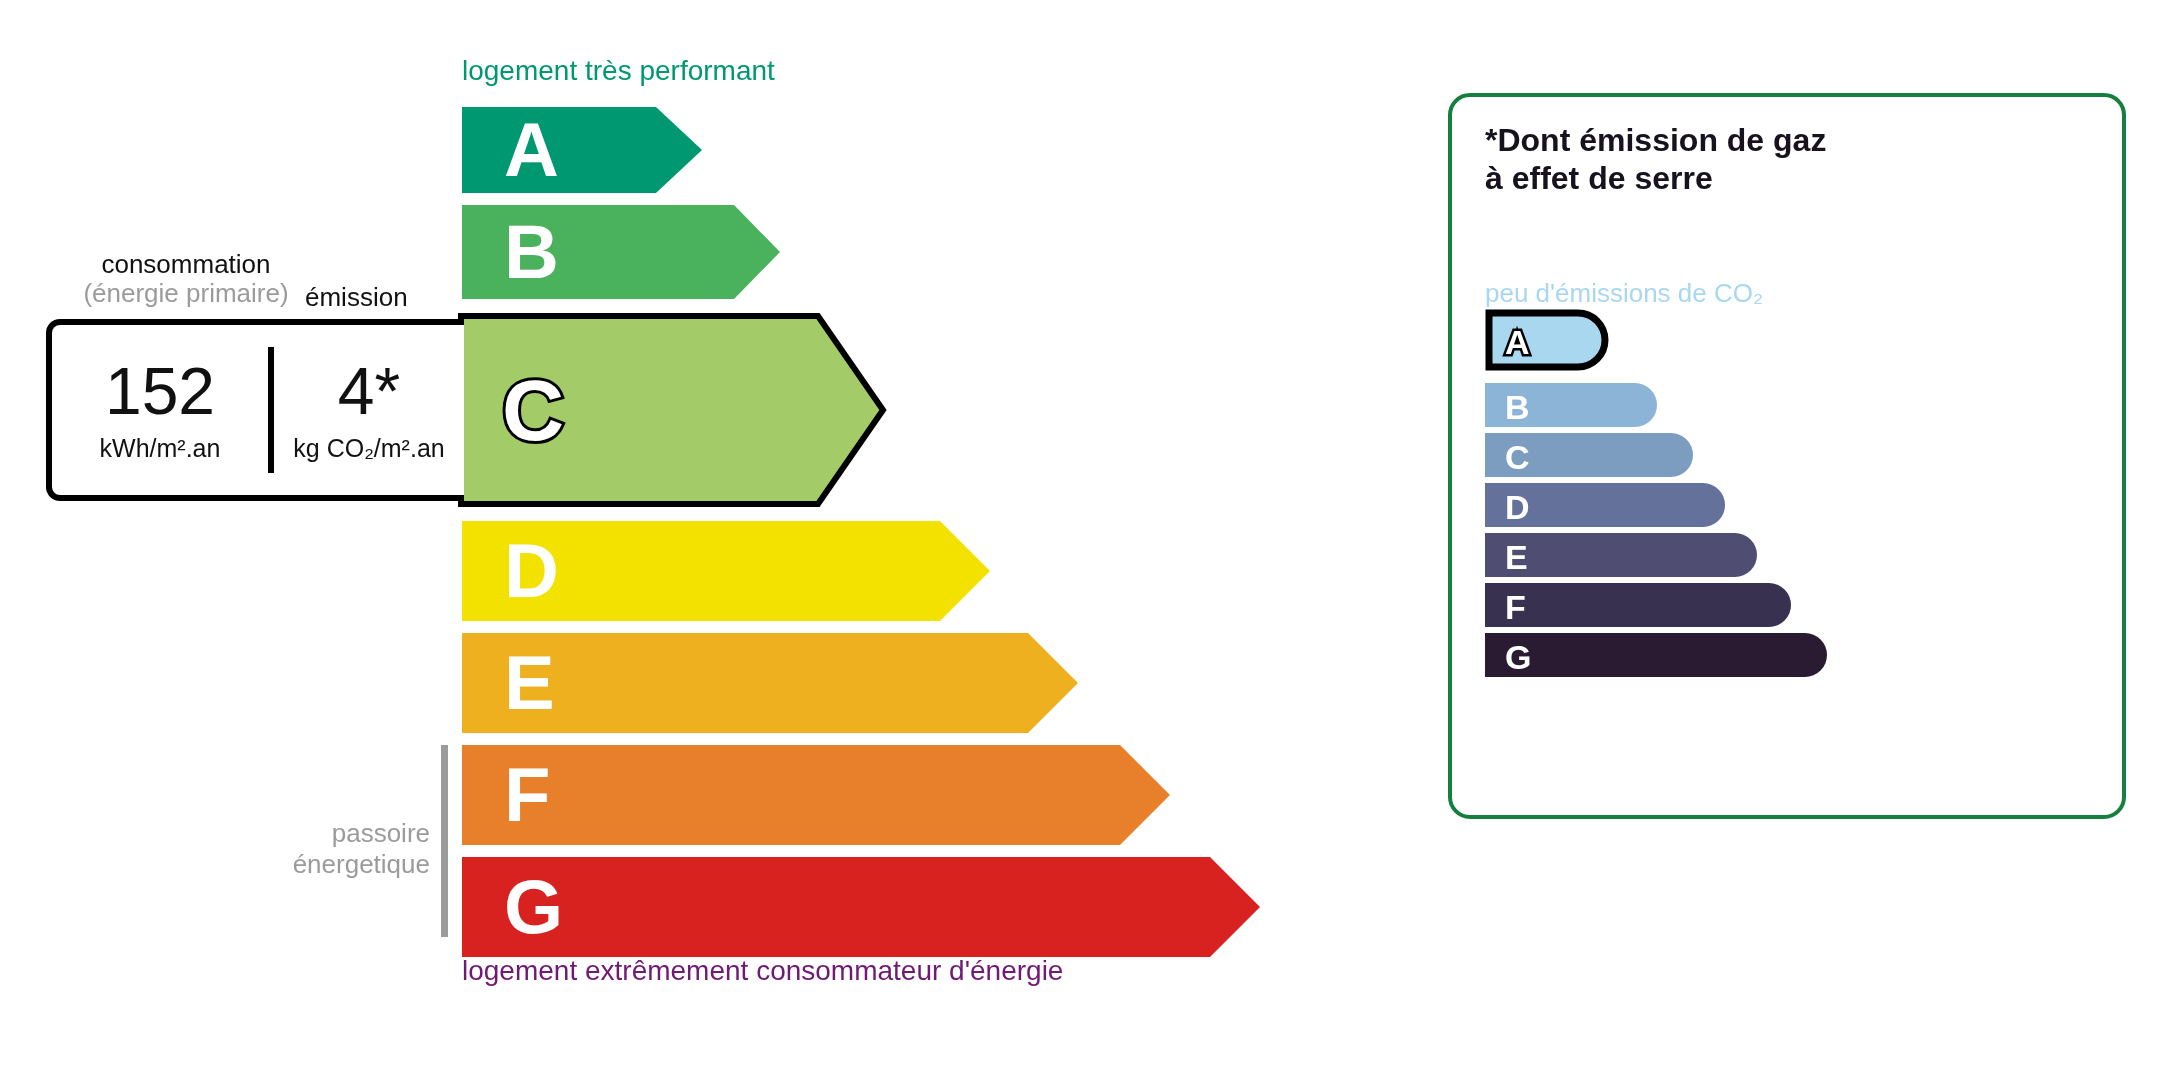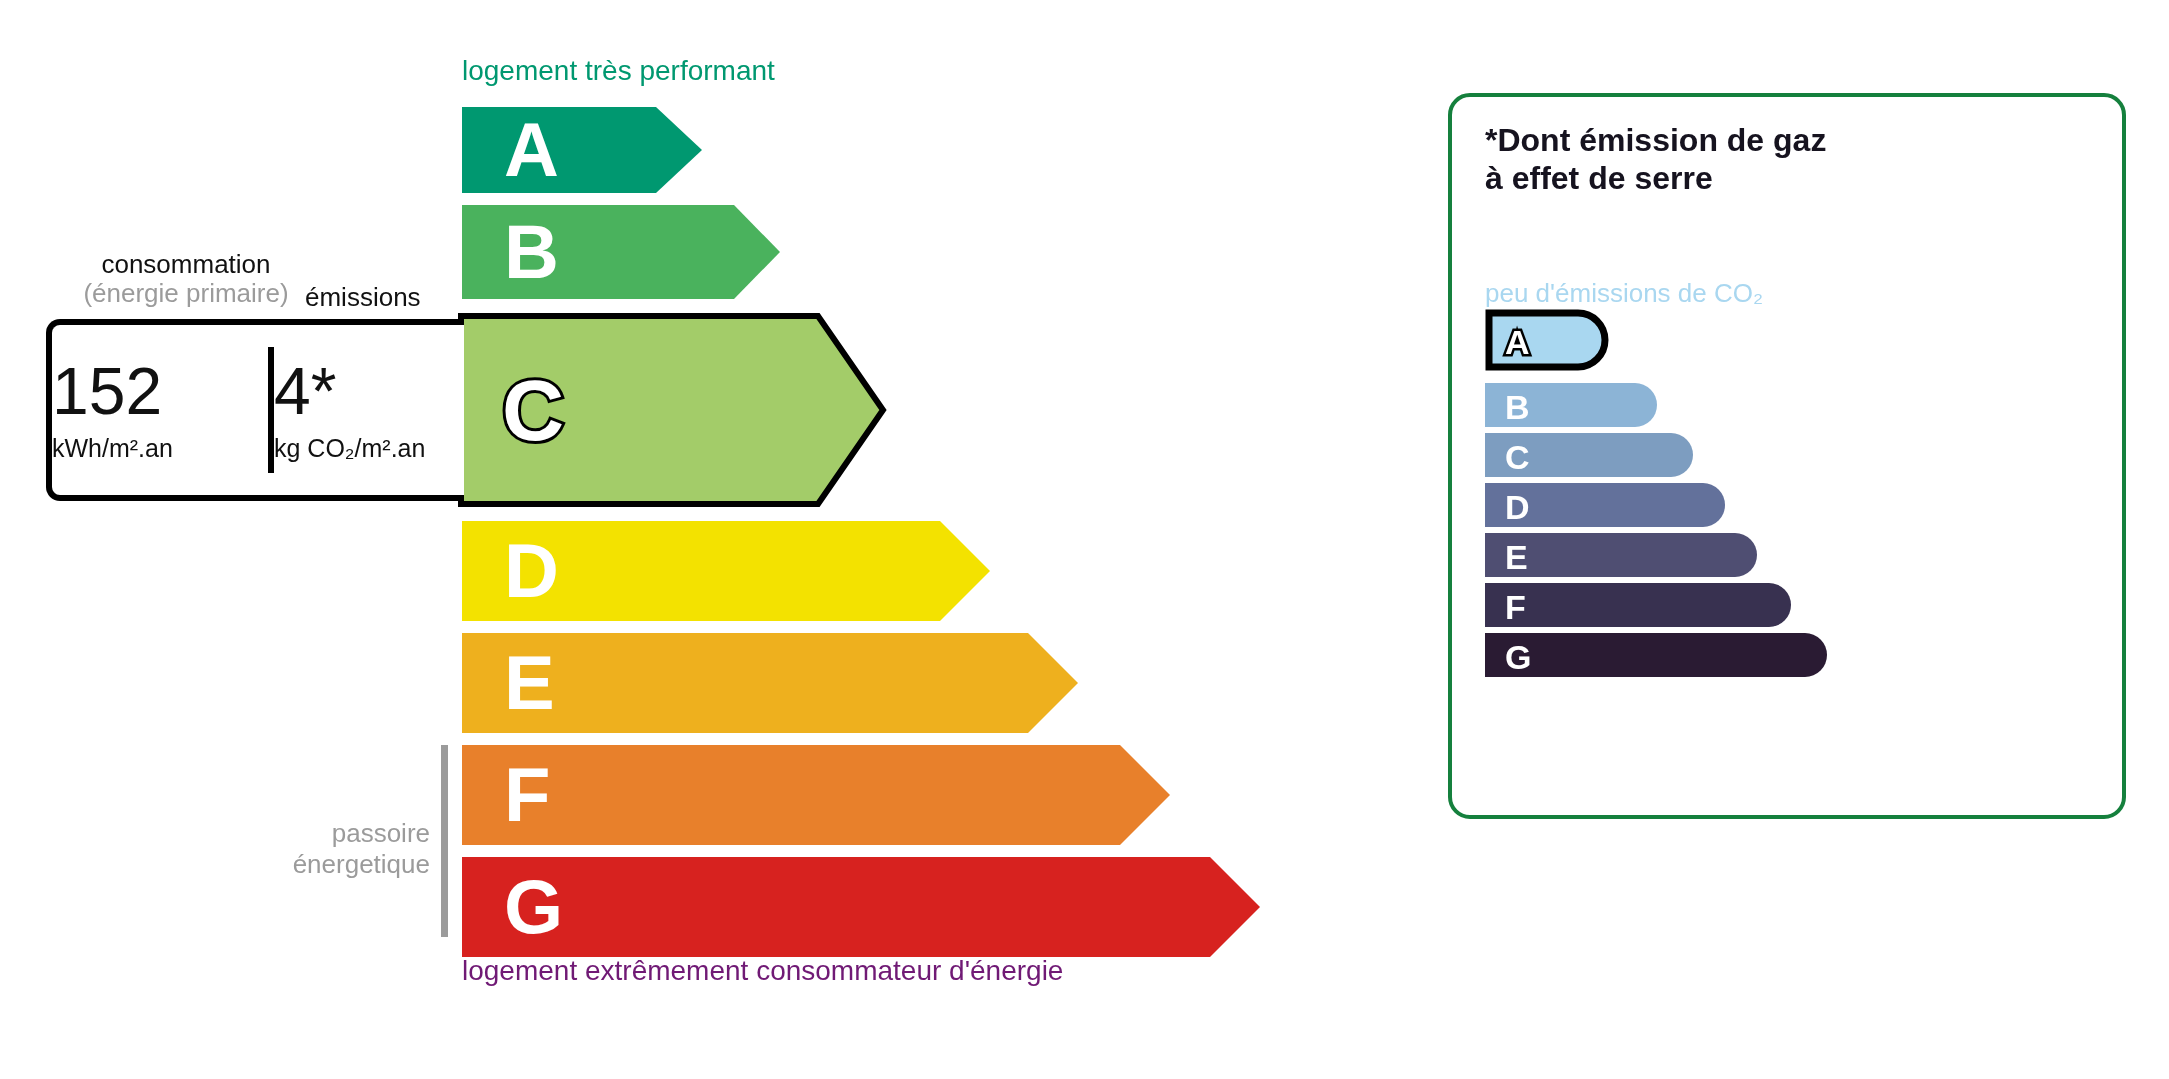--- a/index.html
+++ b/index.html
@@ -46,21 +46,21 @@
     width:418px;height:182px;
     border:6px solid #000000;border-right:none;
     border-radius:14px 0 0 14px;
     background:#ffffff;
     box-sizing:border-box;
     z-index:5;
   }
   .vb-cell{
     position:absolute;top:0;height:100%;
     display:flex;flex-direction:column;
-    align-items:flex-start;justify-content:center;
+    align-items:center;justify-content:center;
   }
   .vb-left{left:0;width:216px;}
   .vb-right{left:222px;width:190px;}
   .vb-sep{
     position:absolute;left:216px;top:22px;
     width:6px;height:126px;background:#000000;
   }
   .vb-num{font-size:66px;line-height:1;color:#111;}
   .vb-unit{font-size:25px;margin-top:10px;color:#111;white-space:nowrap;}
 
@@ -173,21 +173,21 @@
       <svg width="798" height="100" viewBox="0 0 798 100">
           <polygon points="0,0 748,0 798,50 748,100 0,100" fill="#d7221f"></polygon>
         </svg>
       <span class="letter">G</span>
     </div>
 
     <div class="lbl-conso">
       <span>consommation</span>
       <span class="sub">(énergie primaire)</span>
     </div>
-    <div class="lbl-emis">émissions</div>
+    <div class="lbl-emis">émission</div>
 
     <div class="valuebox">
       <div class="vb-cell vb-left">
         <div class="vb-num">152</div>
         <div class="vb-unit">kWh/m².an</div>
       </div>
       <div class="vb-sep"></div>
       <div class="vb-cell vb-right">
         <div class="vb-num">4*</div>
         <div class="vb-unit">kg CO₂/m².an</div>

